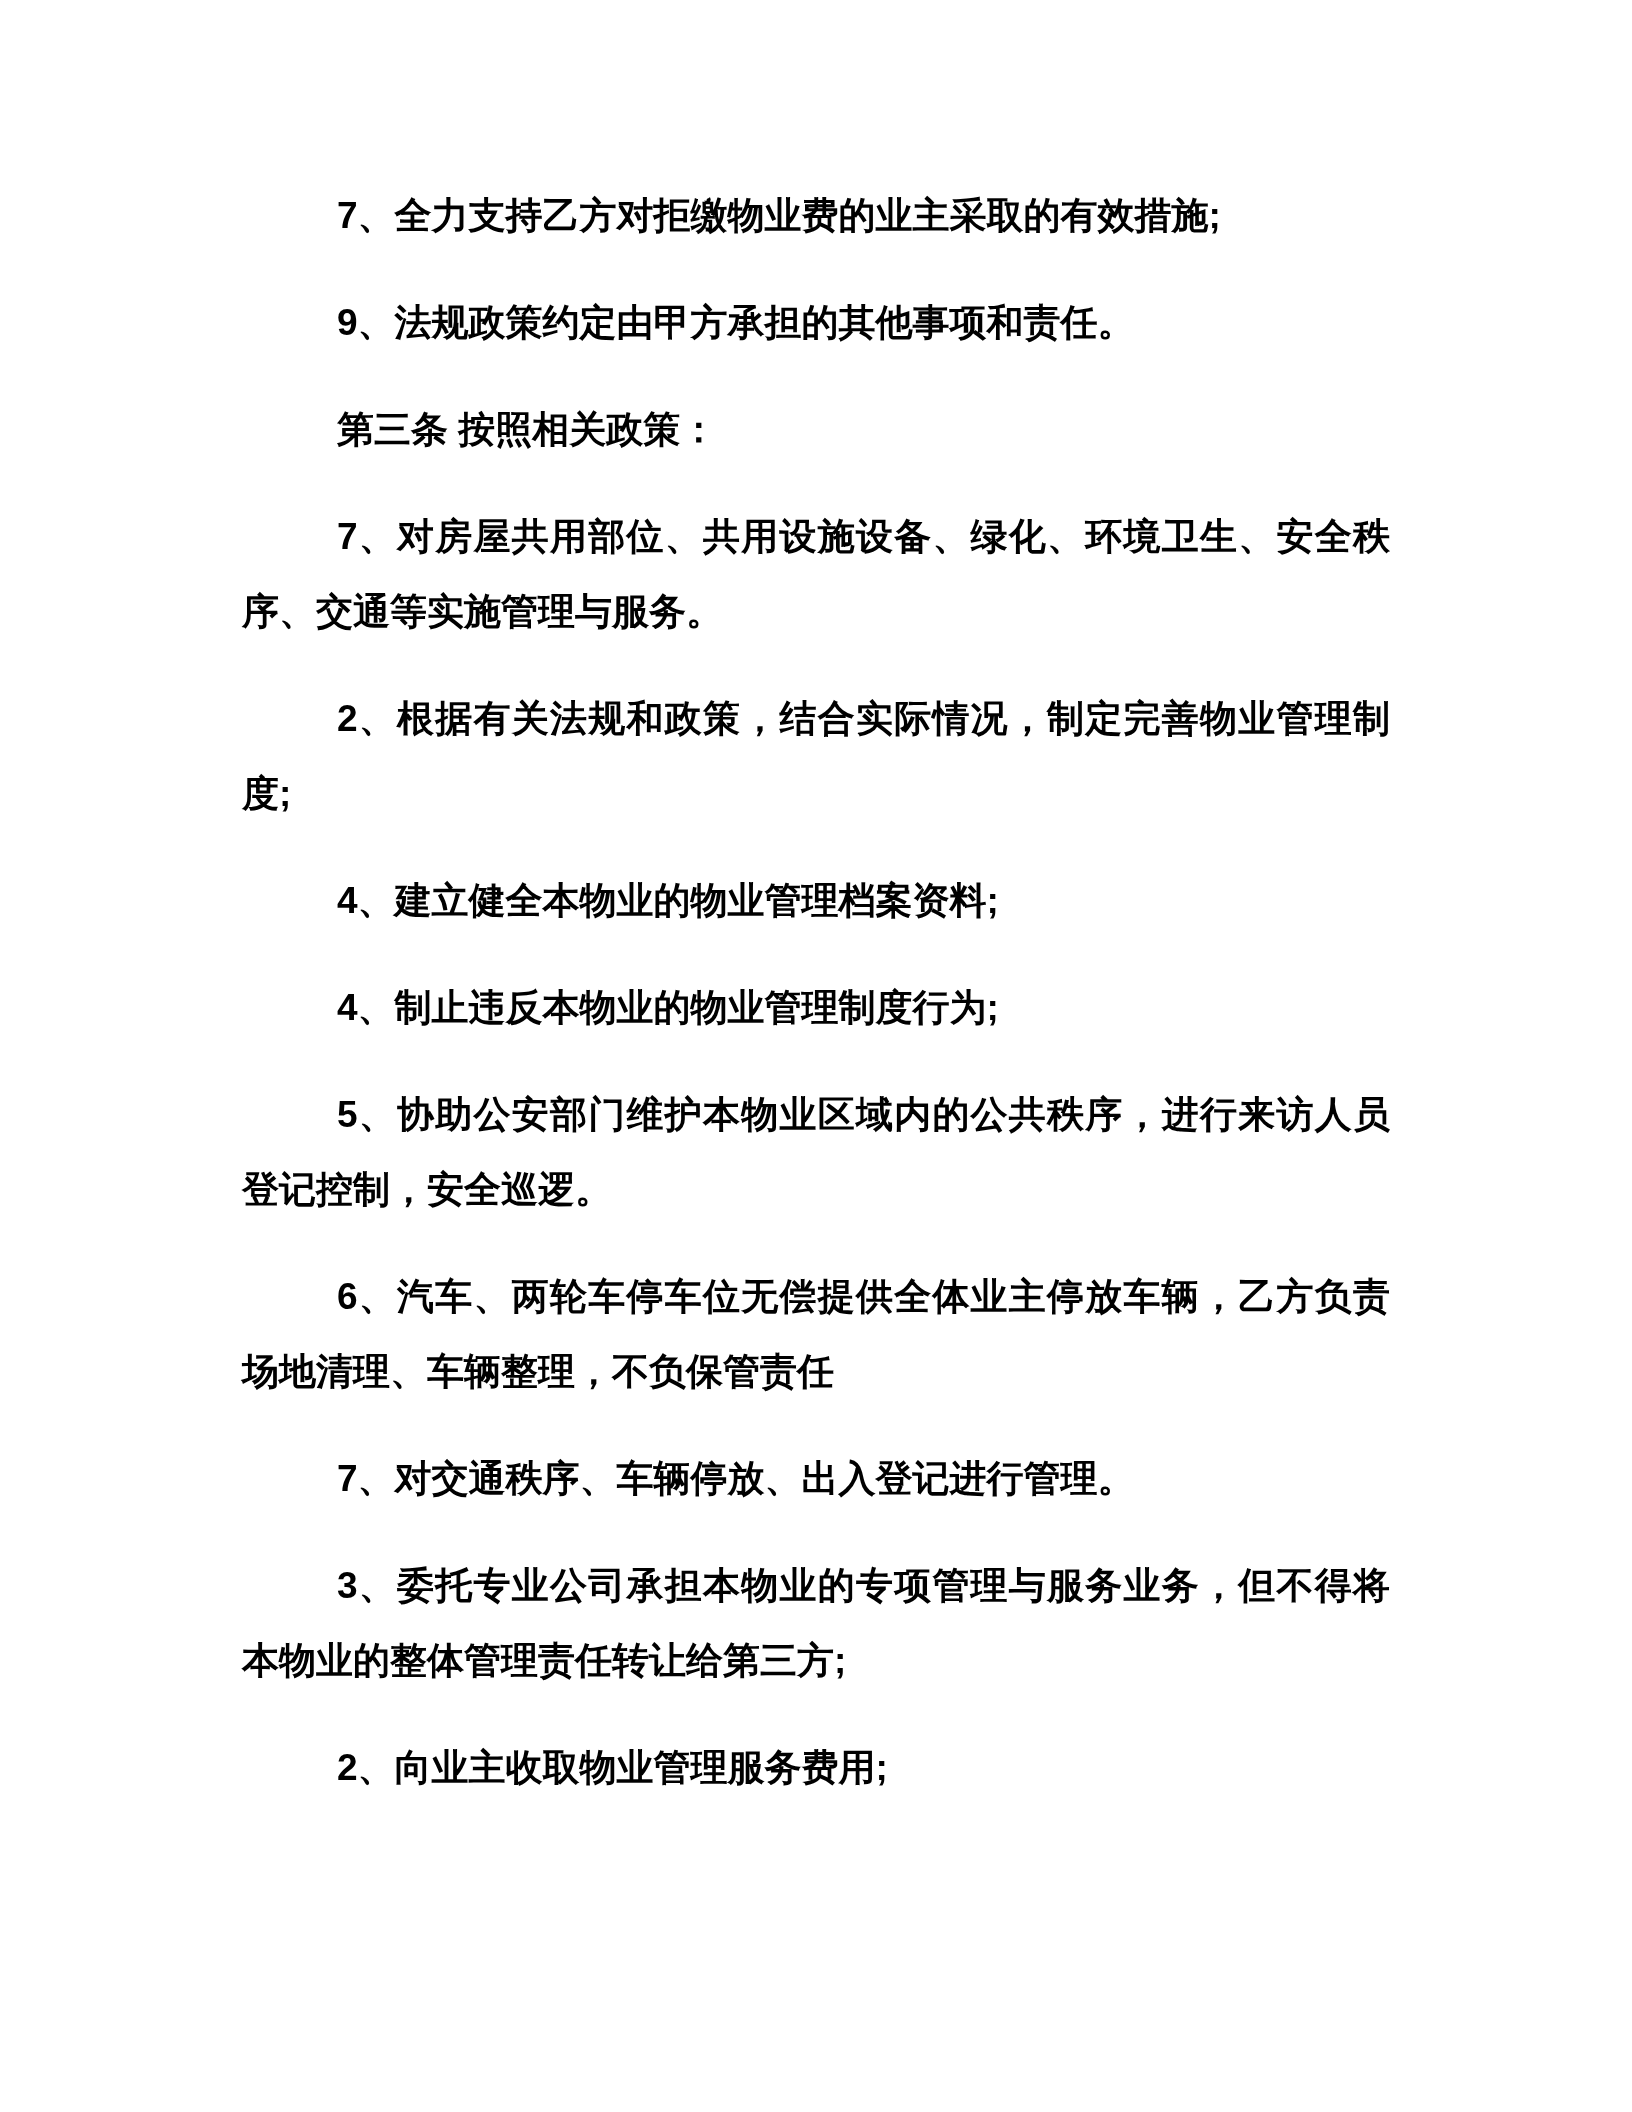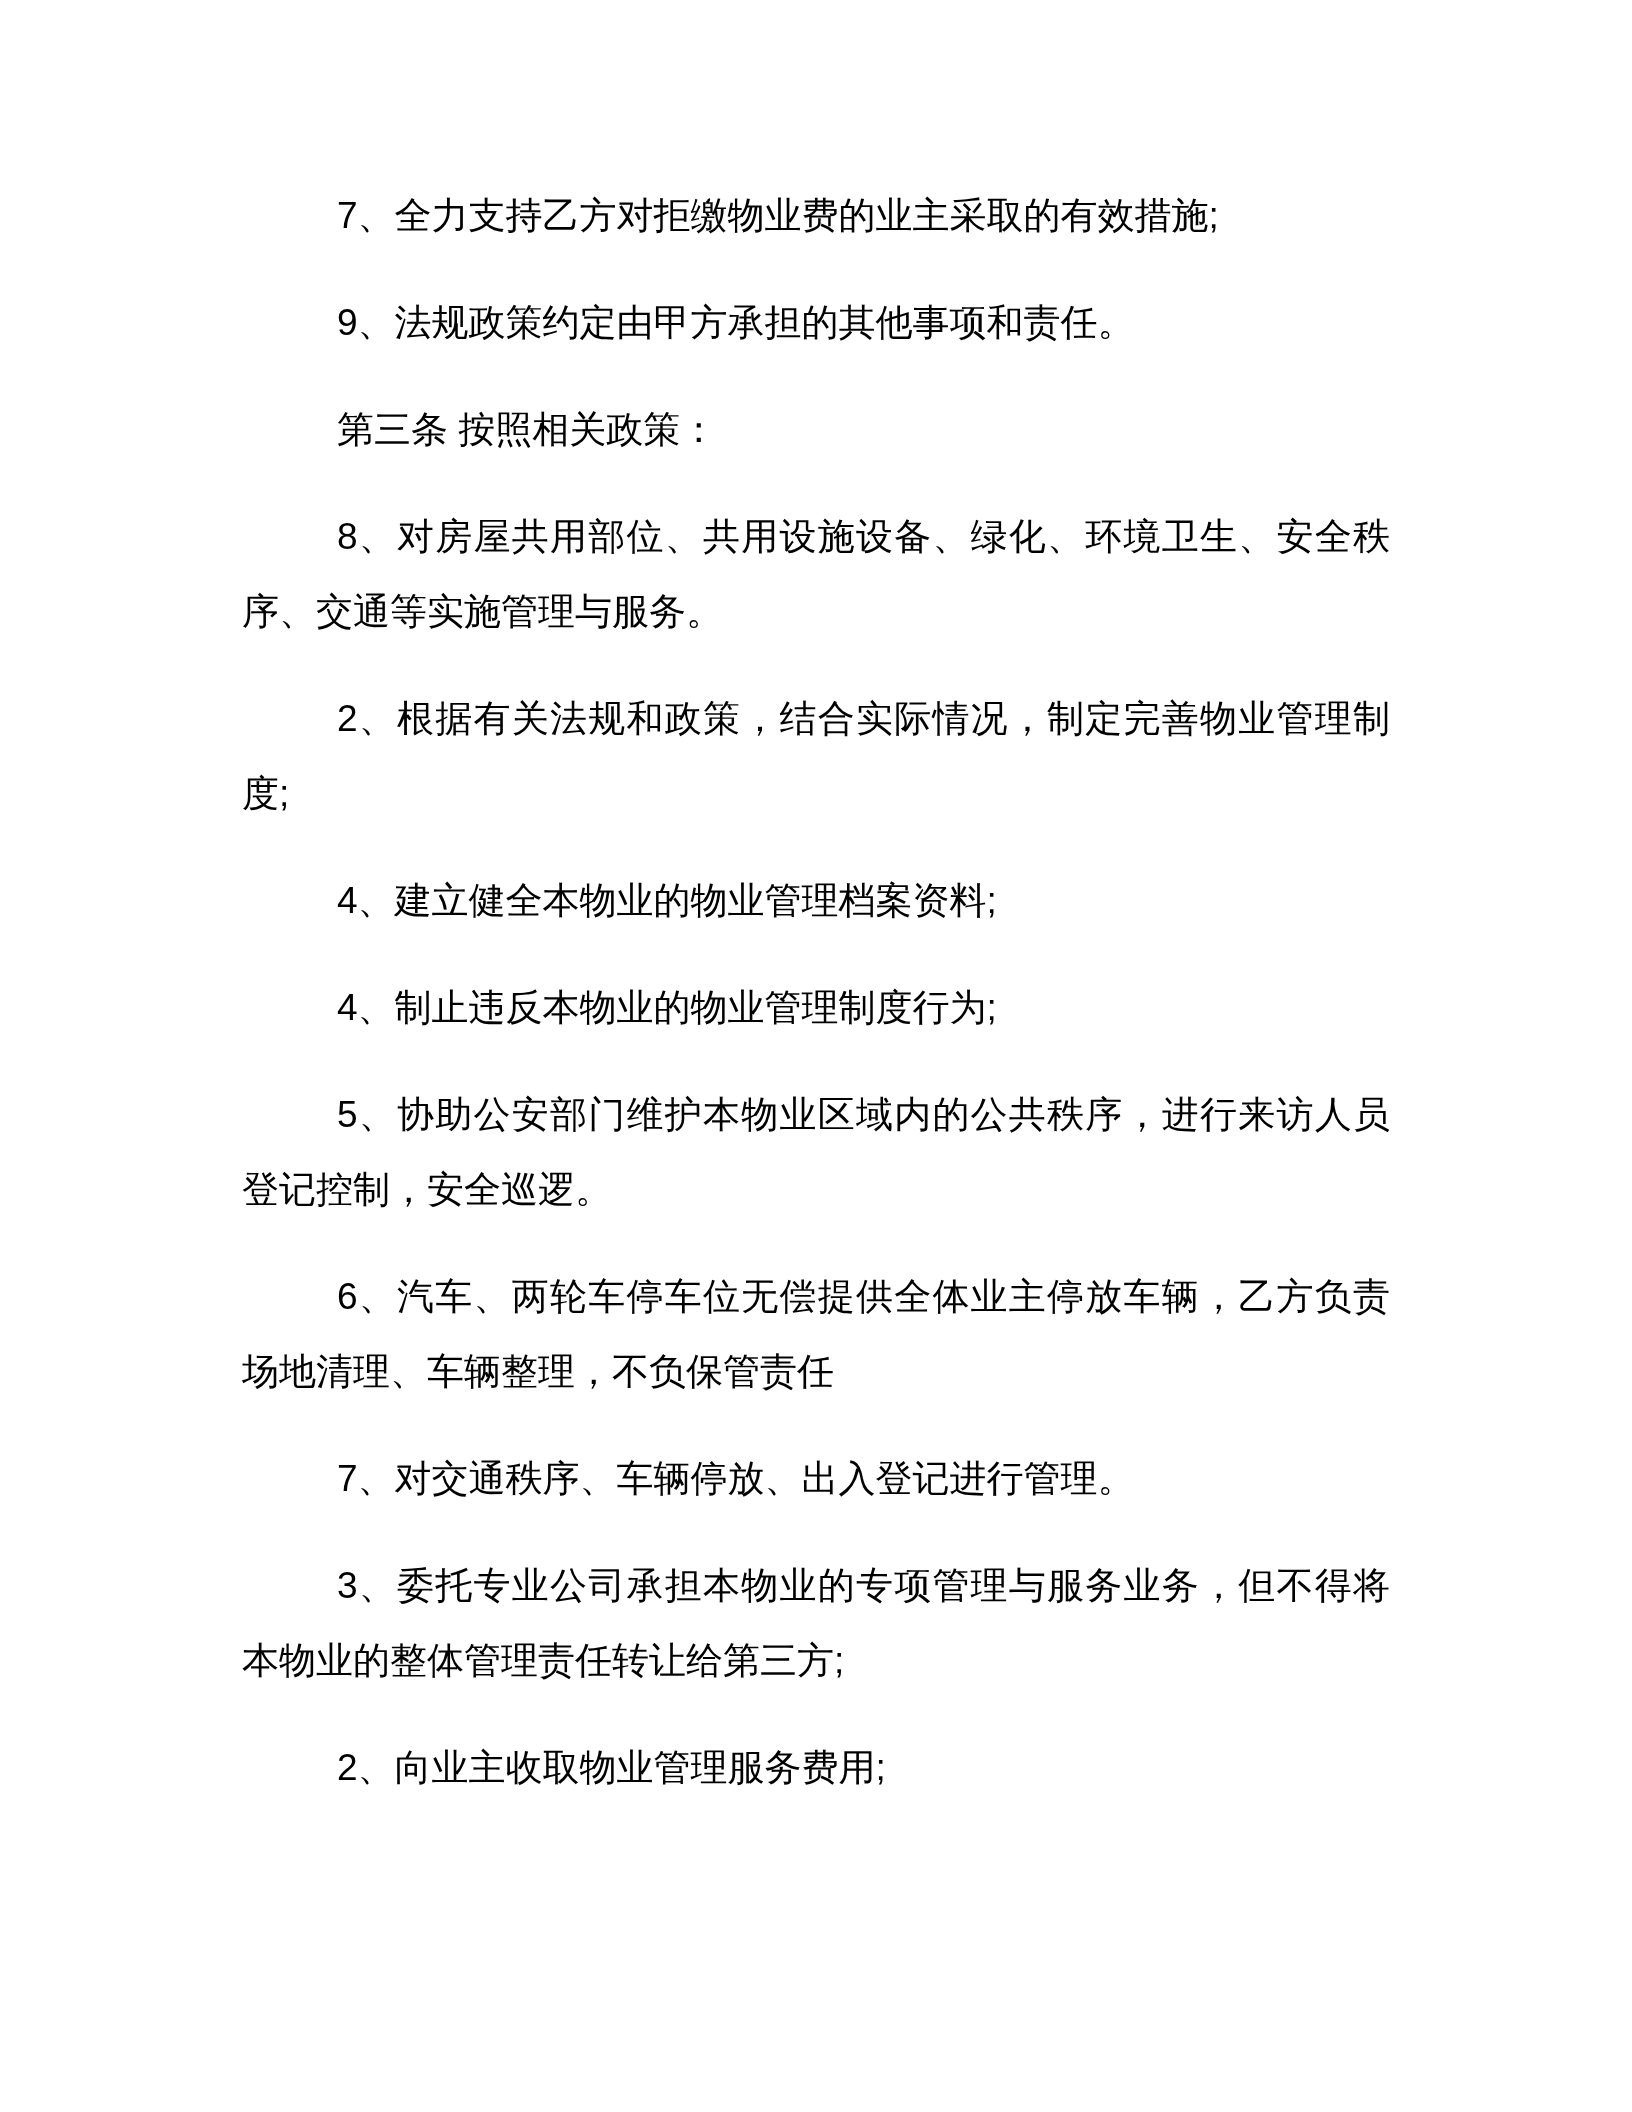--- a/index.html
+++ b/index.html
@@ -27,21 +27,21 @@
     left: 242px;
     top: 178px;
     width: 1148px;
   }
   .para {
     margin: 0 0 32px 0;
   }
   .line {
     font-size: 37px;
     line-height: 75px;
-    font-weight: 400;
+    font-weight: 700;
     color: #000000;
     white-space: nowrap;
   }
   .line.indent {
     padding-left: 95px;
   }
   .line.fill {
     white-space: normal;
     text-align: justify;
     text-align-last: justify;
@@ -60,21 +60,21 @@
 
     <div class="para">
       <div class="line indent">9、法规政策约定由甲方承担的其他事项和责任。</div>
     </div>
 
     <div class="para">
       <div class="line indent">第三条 按照相关政策：</div>
     </div>
 
     <div class="para">
-      <div class="line indent fill">8、对房屋共用部位、共用设施设备、绿化、环境卫生、安全秩</div>
+      <div class="line indent fill">7、对房屋共用部位、共用设施设备、绿化、环境卫生、安全秩</div>
       <div class="line">序、交通等实施管理与服务。</div>
     </div>
 
     <div class="para">
       <div class="line indent fill">2、根据有关法规和政策，结合实际情况，制定完善物业管理制</div>
       <div class="line">度;</div>
     </div>
 
     <div class="para">
       <div class="line indent">4、建立健全本物业的物业管理档案资料;</div>

